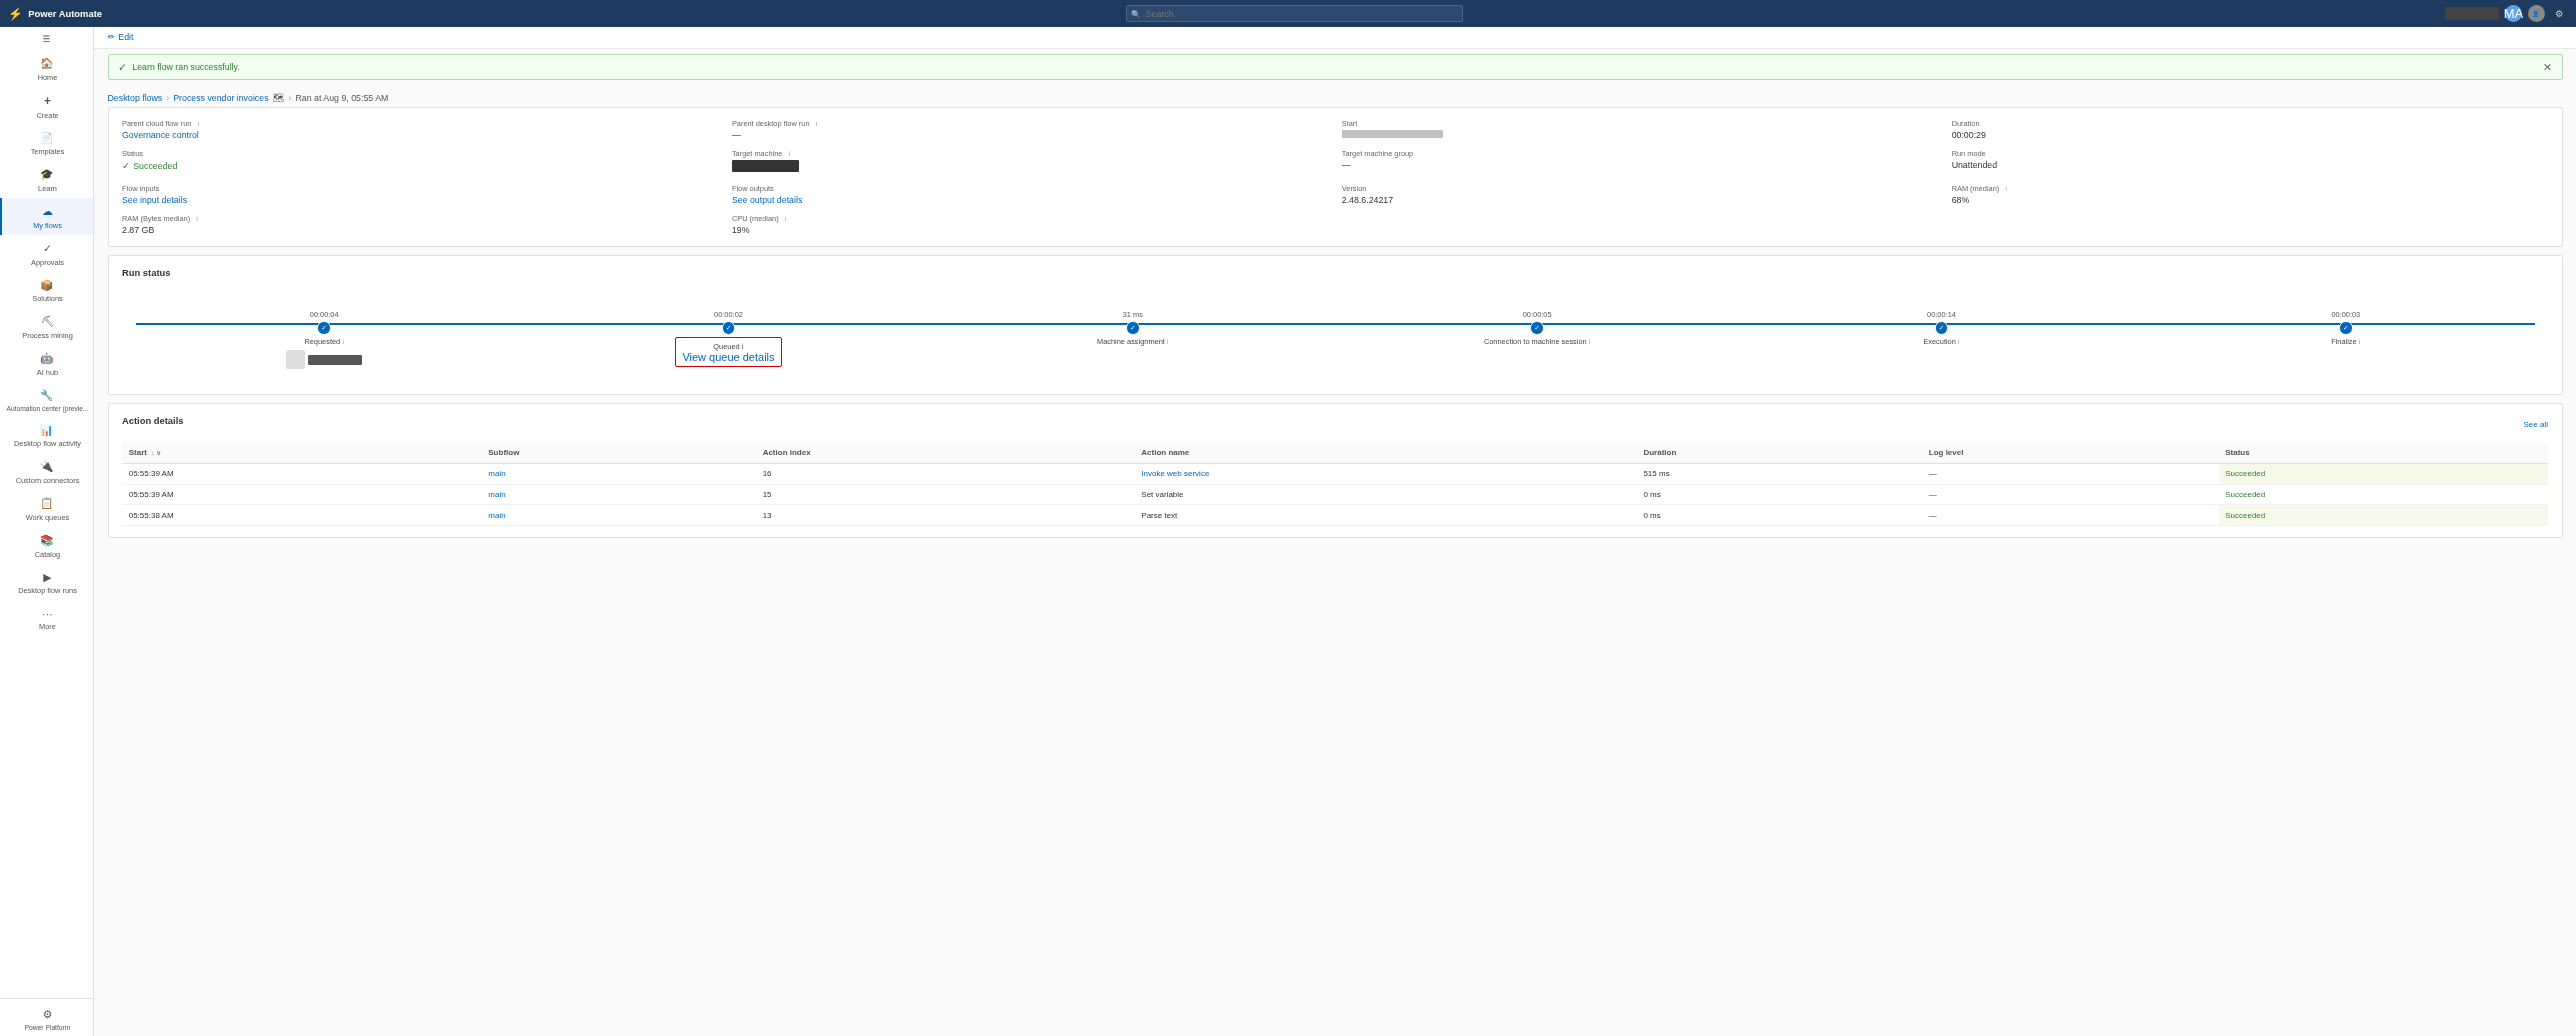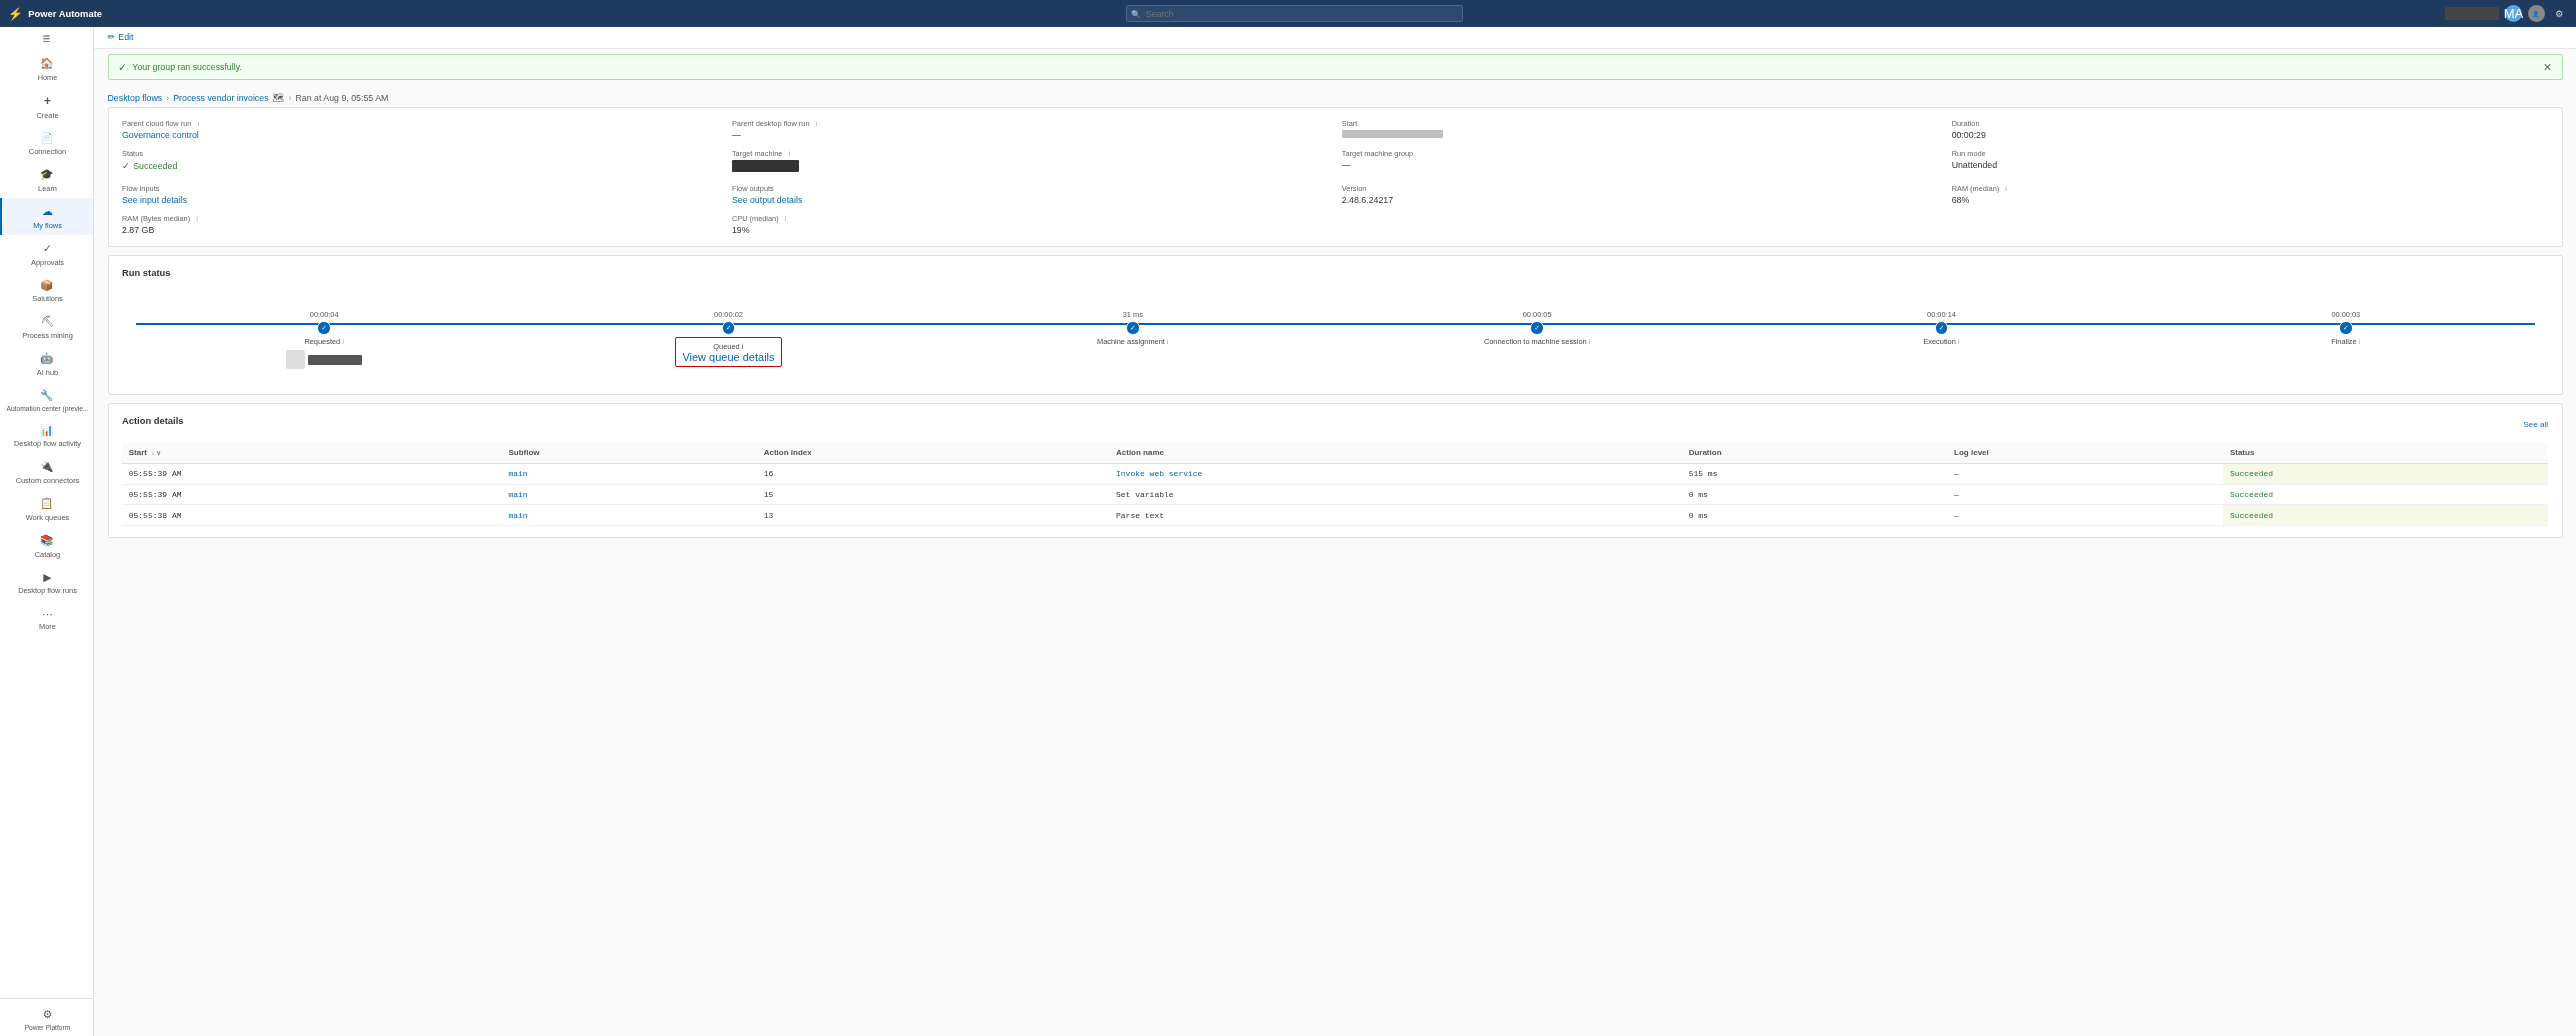--- a/index.html
+++ b/index.html
@@ -74,21 +74,21 @@
     .queued-box { border: 1.3px solid #cc0000; padding: 2.7px 6.7px; border-radius: 2px; text-align: center; }
     .queued-box .queued-label { font-size: 7.4px; color: #444; }
     .queued-box .queue-link { color: #0067b8; font-size: 11px; cursor: pointer; text-decoration: none; }
 
     
     .action-details-section { background: #fff; margin: 0 13.5px 8px; border: 0.7px solid #e0e0e0; border-radius: 2px; padding: 10.8px 13.5px; }
     .action-header { display: flex; align-items: center; justify-content: space-between; margin-bottom: 8px; gap: 16px; }
     .see-all { color: #0067b8; font-size: 8px; cursor: pointer; text-decoration: none; }
     .action-table { width: 100%; border-collapse: collapse; }
     .action-table th { font-size: 8px; font-weight: 600; color: #555; padding: 5.4px 6.7px; border-bottom: 0.7px solid #e0e0e0; text-align: left; background: #fafafa; }
-    .action-table td { font-size: 8px; color: #333; padding: 5.4px 6.7px; border-bottom: 0.7px solid #f0f0f0; font-family: Liberation Mono, monospace; }
+    .action-table td { font-size: 8px; color: #333; padding: 5.4px 6.7px; border-bottom: 0.7px solid #f0f0f0; }
     .action-table tr:nth-child(odd) .status-cell { background: #f7f9e8; }
     .status-succeeded-text { color: #2e7d32; font-size: 8px; }
     .sort-icon { font-size: 6.7px; color: #888; margin-left: 2px; }
     .link-blue { color: #0067b8; cursor: pointer; text-decoration: none; }
     .action-link { color: #0067b8; cursor: pointer; }
   </style>
 </head>
 <body>
 
 <div class="topbar">
@@ -119,21 +119,21 @@
     <div class="sidebar-item">
       <span class="icon">🏠</span>
       <span>Home</span>
     </div>
     <div class="sidebar-item">
       <span class="icon" style="font-size:12px; font-weight:bold; color:#555;">+</span>
       <span>Create</span>
     </div>
     <div class="sidebar-item">
       <span class="icon">📄</span>
-      <span>Connection</span>
+      <span>Templates</span>
     </div>
     <div class="sidebar-item">
       <span class="icon">🎓</span>
       <span>Learn</span>
     </div>
     <div class="sidebar-item active">
       <span class="icon" style="color:#0067b8;">☁</span>
       <span style="color:#0067b8;">My flows</span>
     </div>
     <div class="sidebar-item">
@@ -193,21 +193,21 @@
 
     <div class="edit-bar">
       <button class="edit-btn">
         <span>✏</span>
         <span>Edit</span>
       </button>
     </div>
 
     <div class="success-banner">
       <span style="color:#2e7d32; font-size:10.8px;">✓</span>
-      <span>Your group ran successfully.</span>
+      <span>Learn flow ran successfully.</span>
       <button class="close-btn">✕</button>
     </div>
 
     <div class="breadcrumb">
       <a>Desktop flows</a>
       <span class="sep">›</span>
       <a>Process vendor invoices</a>
       <span class="icon-map"> 🗺</span>
       <span class="sep">›</span>
       <span>Ran at Aug 9, 05:55 AM</span>

